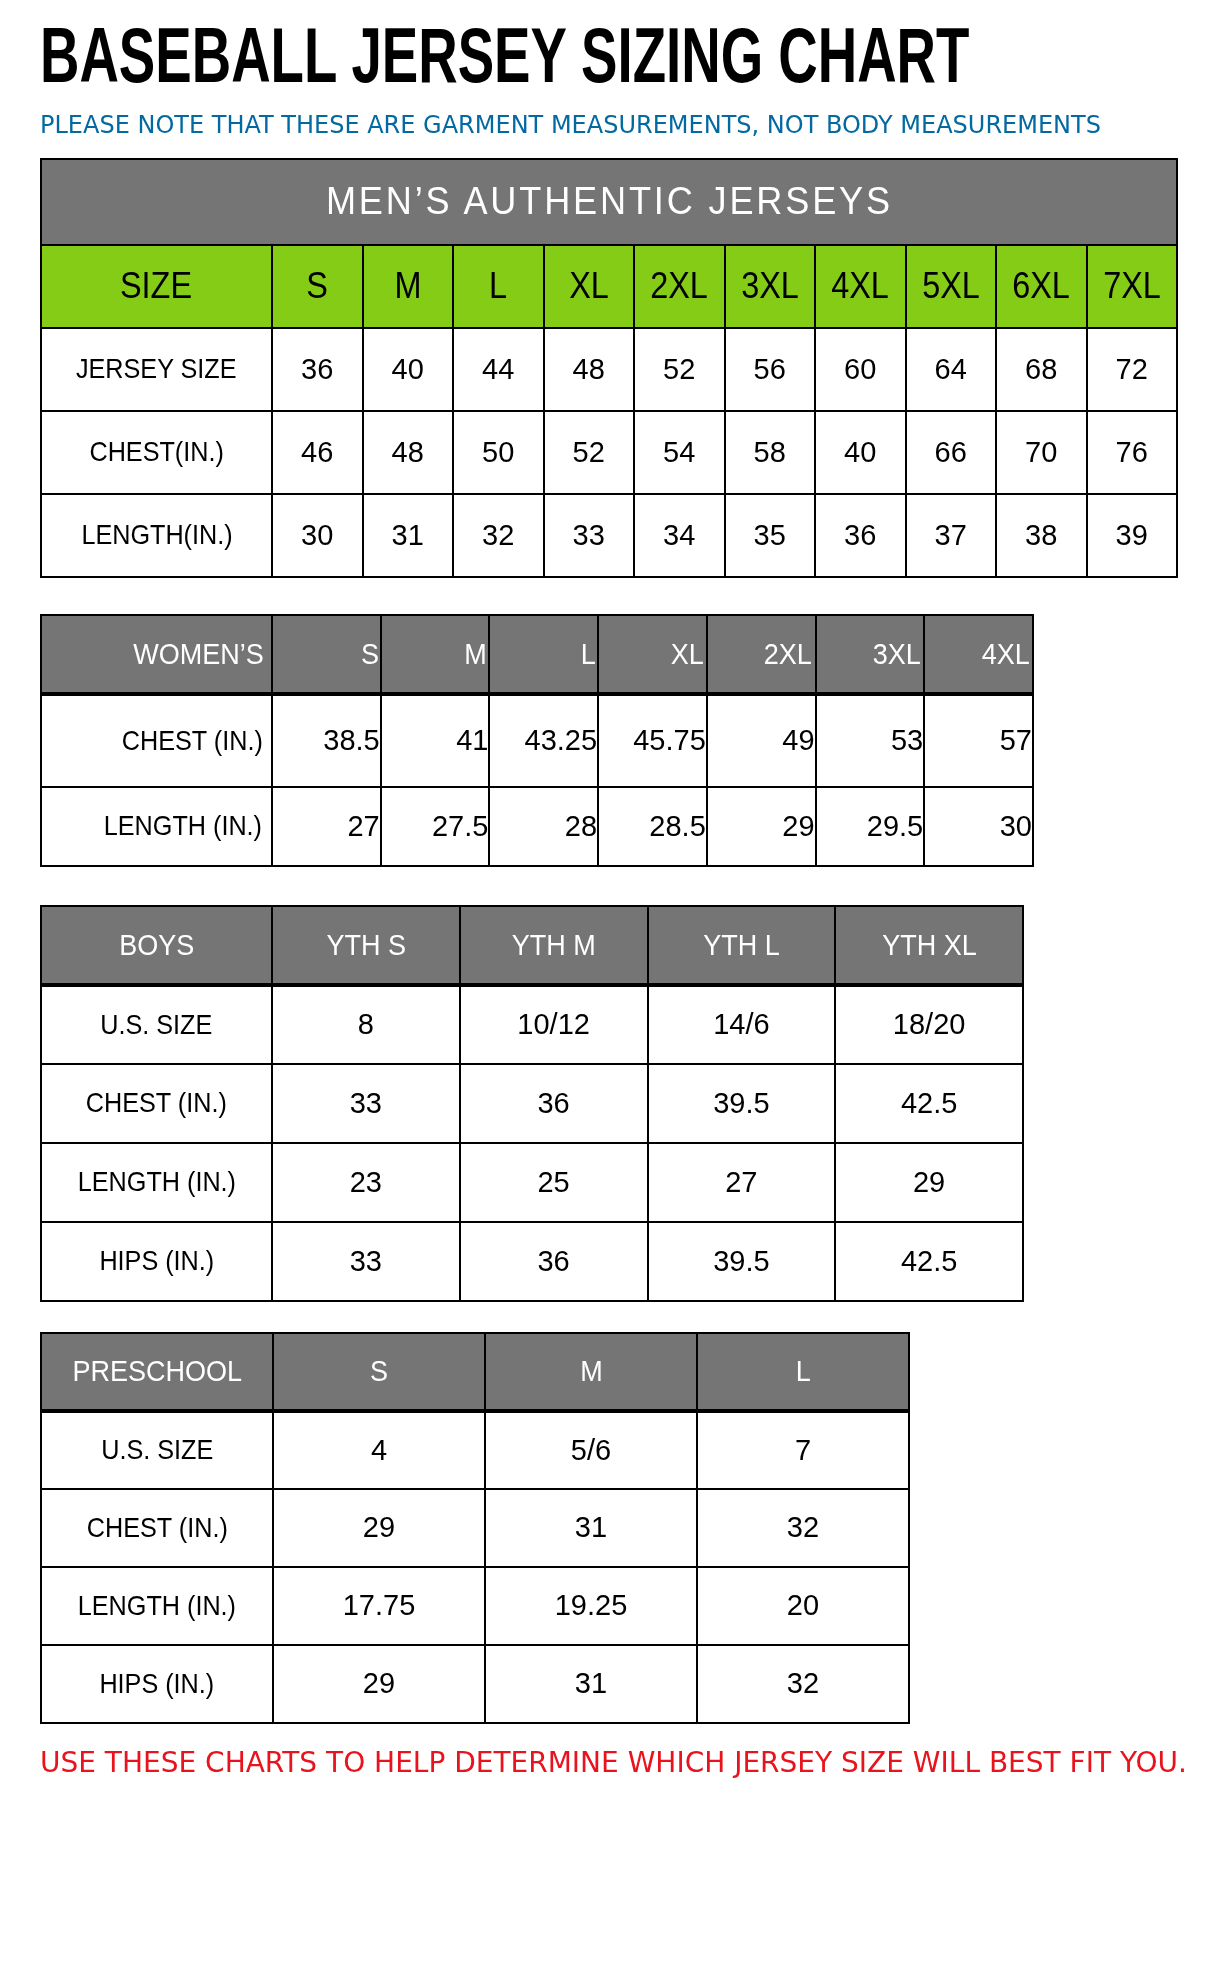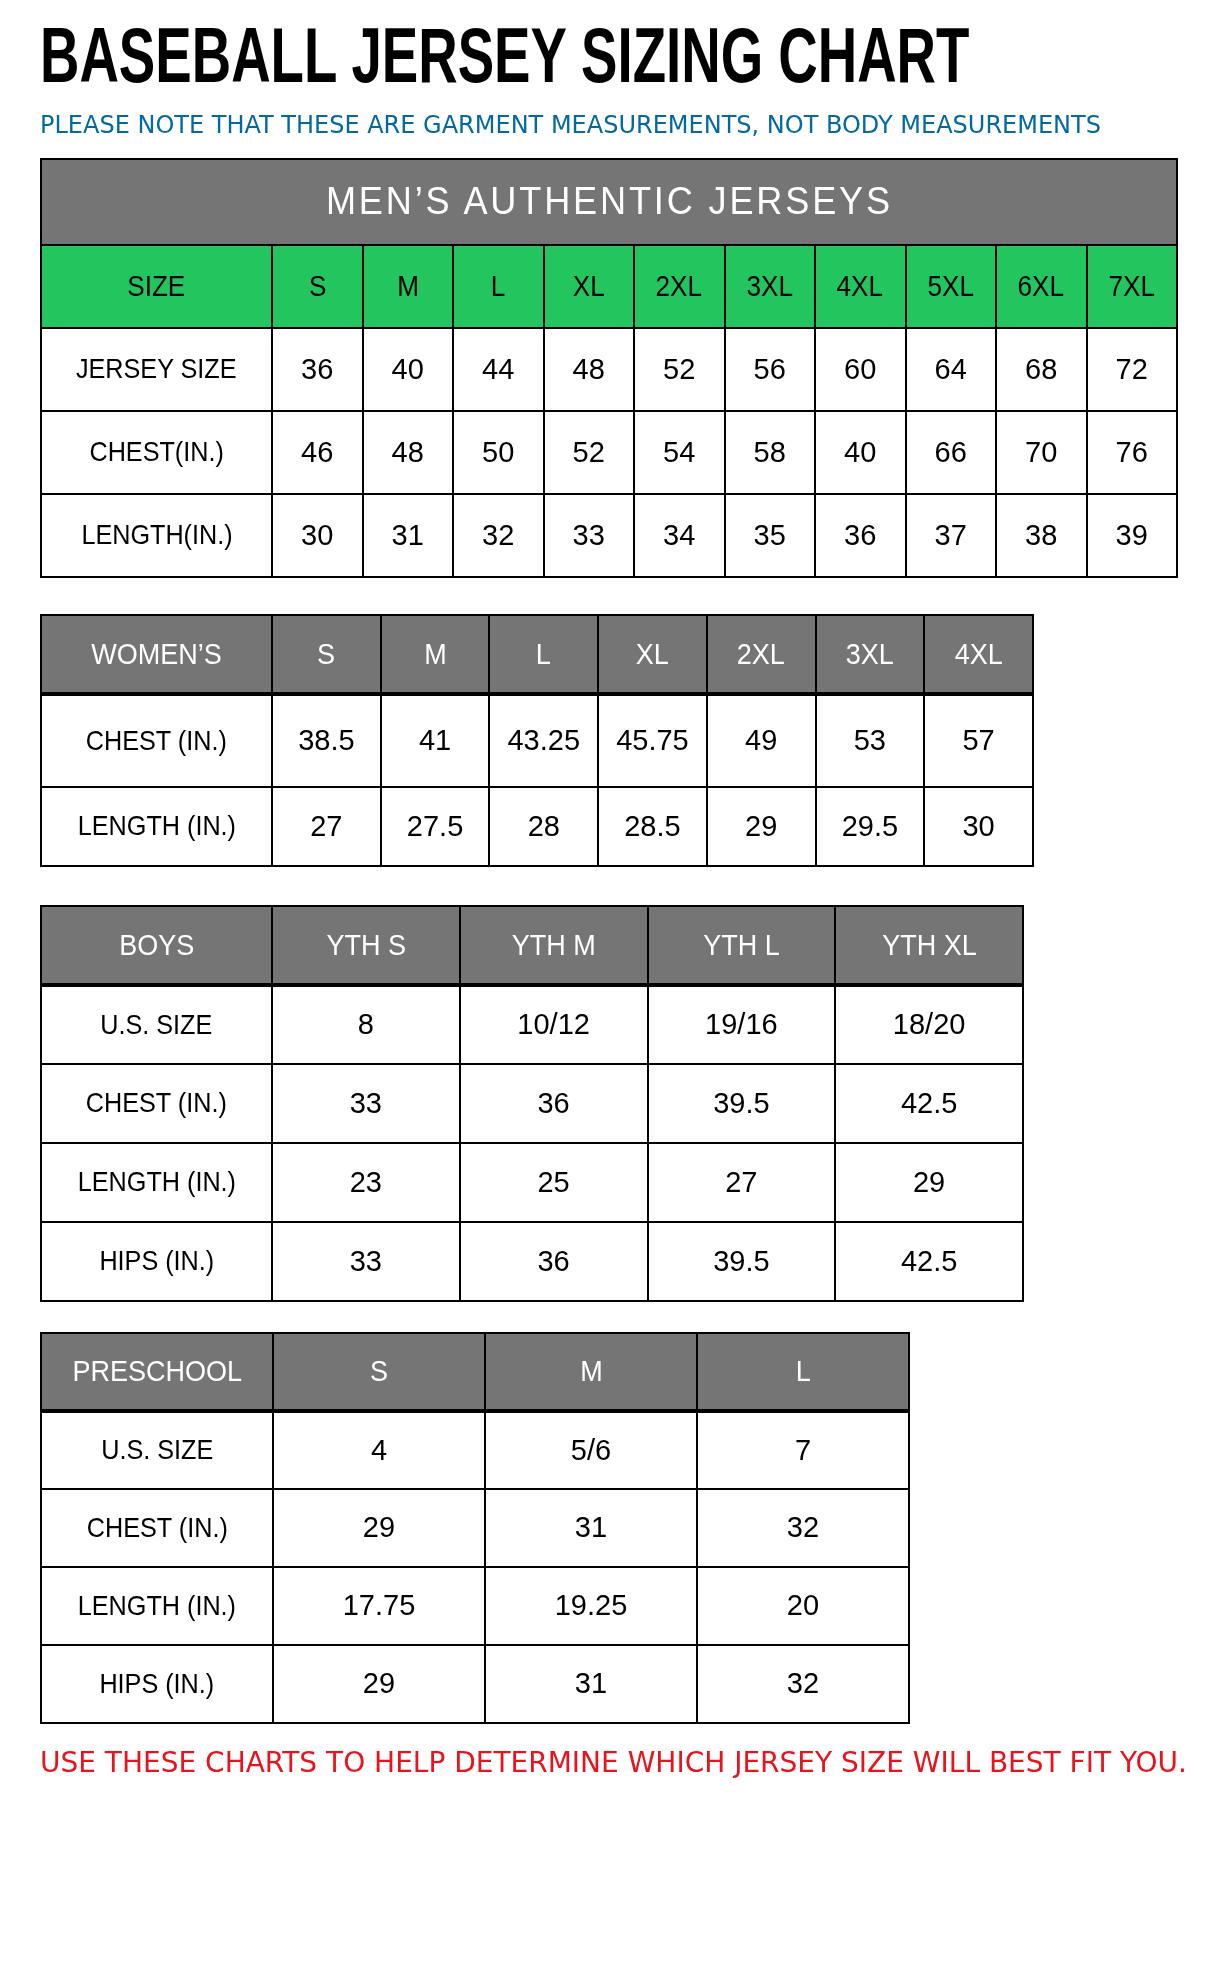--- a/index.html
+++ b/index.html
@@ -34,40 +34,40 @@
   table.tbl {
     border-collapse: collapse; table-layout: fixed;
     text-align: center; empty-cells: show;
   }
   .tbl th, .tbl td {
     border: 2px solid #000; padding: 0; font-weight: normal;
     vertical-align: middle; overflow: hidden;
   }
   .tbl td { font-size: 29px; }
   .tbl th.row-label { font-size: 28px; }
-  .tbl .plain-head th { font-size: 29px; background: #22c55e; color: #000; }
+  .tbl .plain-head th { font-size: 36px; background: #84cc16; color: #000; }
   .tbl .gray-head th {
     background: #757575; color: #fff; font-size: 30px;
     border-bottom-width: 4px;
   }
   .tbl .banner-row th {
     background: #757575; color: #fff; font-size: 38px; letter-spacing: 3px;
   }
   .cond { display: inline-block; transform: scaleX(0.90); white-space: pre-line; }
   .banner-row .cond { transform: scaleX(0.95); }
   .num { display: inline-block; white-space: pre; }
 
   .tbl-men       { width: 1138px; margin-top: 18px; border-radius: 10px; }
   .tbl-men       col.label-col { width: 231px; }
   .tbl-men       tr { height: 83px; }
   .tbl-men       .banner-row { height: 86px; }
 
   .tbl-women     { width: 994px; margin-top: 36px; }
   .tbl-women     col.label-col { width: 231px; }
-  .tbl-women     tr { height: 79px; }
+  .tbl-women     tr { height: 79px; text-align: right; }
   .tbl-women     tbody tr:first-child { height: 93px; }
 
   .tbl-boys      { width: 984px; margin-top: 38px; padding-left: 17px; }
   .tbl-boys      col.label-col { width: 231px; }
   .tbl-boys      tr { height: 79px; }
 
   .tbl-preschool { width: 870px; margin-top: 30px; }
   .tbl-preschool col.label-col { width: 232px; }
   .tbl-preschool tr { height: 78px; }
 </style>
@@ -216,21 +216,21 @@
           <th><span class="cond">YTH M</span></th>
           <th><span class="cond">YTH L</span></th>
           <th><span class="cond">YTH XL</span></th>
         </tr>
       </thead>
       <tbody>
         <tr>
           <th class="row-label"><span class="cond">U.S. SIZE</span></th>
           <td><span class="num">8</span></td>
           <td><span class="num">10/12</span></td>
-          <td><span class="num">19/16</span></td>
+          <td><span class="num">14/6</span></td>
           <td><span class="num">18/20</span></td>
         </tr>
         <tr>
           <th class="row-label"><span class="cond">CHEST (IN.)</span></th>
           <td><span class="num">33</span></td>
           <td><span class="num">36</span></td>
           <td><span class="num">39.5</span></td>
           <td><span class="num">42.5</span></td>
         </tr>
         <tr>

